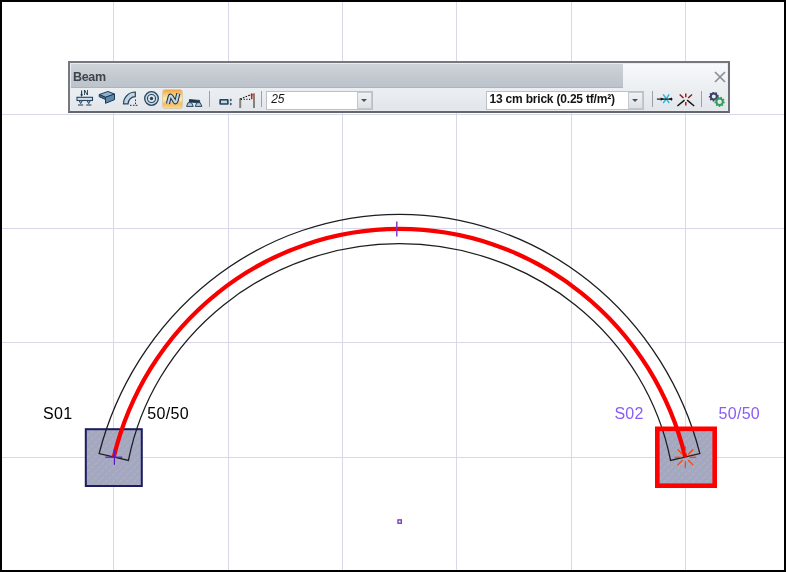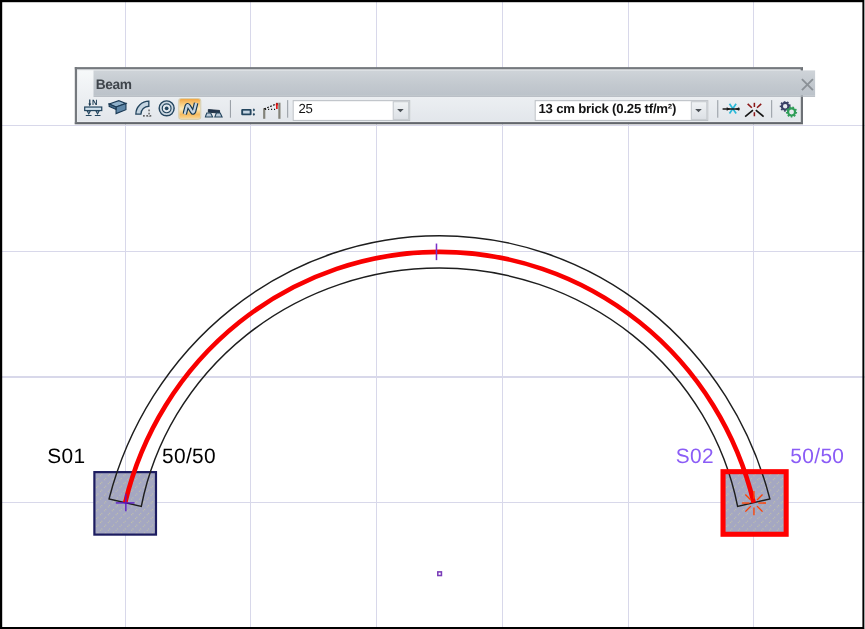--- a/index.html
+++ b/index.html
@@ -1,29 +1,29 @@
 <!DOCTYPE html>
 <html><head>
 <meta charset="utf-8">
 <style>
 html,body{margin:0;padding:0;}
 body{width:786px;height:572px;position:relative;background:#ffffff;
   font-family:"Liberation Sans",sans-serif;overflow:hidden;}
 #frame{position:absolute;left:0;top:0;width:786px;height:572px;
   border:2px solid #000;box-sizing:border-box;z-index:50;pointer-events:none;}
 #draw{position:absolute;left:0;top:0;z-index:1;}
-.lbl{position:absolute;z-index:5;font-size:19px;letter-spacing:0.3px;color:#000;white-space:nowrap;}
+.lbl{position:absolute;z-index:5;font-size:16px;letter-spacing:0.3px;color:#000;white-space:nowrap;}
 .red{color:#8b5cf6;}
 
 #tb{position:absolute;left:68px;top:61px;width:662px;height:52px;
   border:2px solid #75797e;border-bottom-color:#63676c;border-right-color:#6d7176;
   box-sizing:border-box;z-index:20;
   background:linear-gradient(180deg,#f7f9fa 0%,#e2e6eb 100%);
   box-shadow:inset 0 0 0 1px #e9ecee;}
-#tbtitle{position:absolute;left:15px;top:1px;width:656px;height:24px;
+#tbtitle{position:absolute;left:1px;top:1px;width:552px;height:24px;
   background:linear-gradient(180deg,#cfd4d9 0%,#c3c9cf 55%,#bcc3ca 100%);
   border-bottom:1px solid #adb4bb;box-sizing:border-box;padding-left:42px;}
 #tbtitle span.t{position:absolute;left:2px;top:5.5px;font-size:12.5px;letter-spacing:-0.35px;font-weight:bold;color:#3e444b;}
 #closex{position:absolute;left:642px;top:5.5px;width:14px;height:14px;}
 #tbrow{position:absolute;left:1px;top:25px;width:656px;height:23px;}
 .sep{position:absolute;top:3px;width:1px;height:16px;background:#9ba1a8;}
 .ico{position:absolute;}
 .sel{position:absolute;left:90.5px;top:1px;width:21px;height:19.5px;
   background:linear-gradient(180deg,#f2a744 0%,#f9d289 30%,#fdeab8 50%,#f6bc60 78%,#f9d794 100%);
   border:1px solid #d9cfae;box-sizing:border-box;border-radius:3px;}
@@ -160,21 +160,21 @@
 
     <svg class="ico" style="left:167px;top:4.5px;" width="18" height="17" viewBox="0 0 18 17">
       <rect x="1.2" y="5.4" width="2" height="9.6" fill="#83837a"></rect>
       <rect x="15" y="0.3" width="2" height="14.7" fill="#83837a"></rect>
       <line x1="2.2" y1="6" x2="14.5" y2="1" stroke="#111" stroke-width="1.1" stroke-dasharray="1.6 1.3"></line>
       <line x1="3" y1="6.4" x2="13.5" y2="6.4" stroke="#111" stroke-width="1.2" stroke-dasharray="1 1.7"></line>
       <line x1="13.7" y1="6.2" x2="13.7" y2="1.6" stroke="#e01010" stroke-width="1.5"></line>
       <path d="M12.4 2.6 L13.7 0 L15 2.6 Z" fill="#e01010"></path>
     </svg>
     <div class="sep" style="left:189.8px;"></div>
-    <div class="combo" style="left:194.8px;width:107.3px;">
+    <div class="combo" style="left:194.8px;width:107.3px;font-style:italic;">
         <span class="tx">25</span>
         <span class="btn"></span>
       </div>
     <div class="combo" style="left:415px;width:158px;">
         <span class="tx" style="left:2.5px;font-weight:bold;">13 cm brick (0.25 tf/m²)</span>
         <span class="btn"></span>
       </div>
     <div class="sep" style="left:581px;"></div>
 
     <svg class="ico" style="left:585px;top:5px;" width="17" height="12" viewBox="0 0 17 12">

